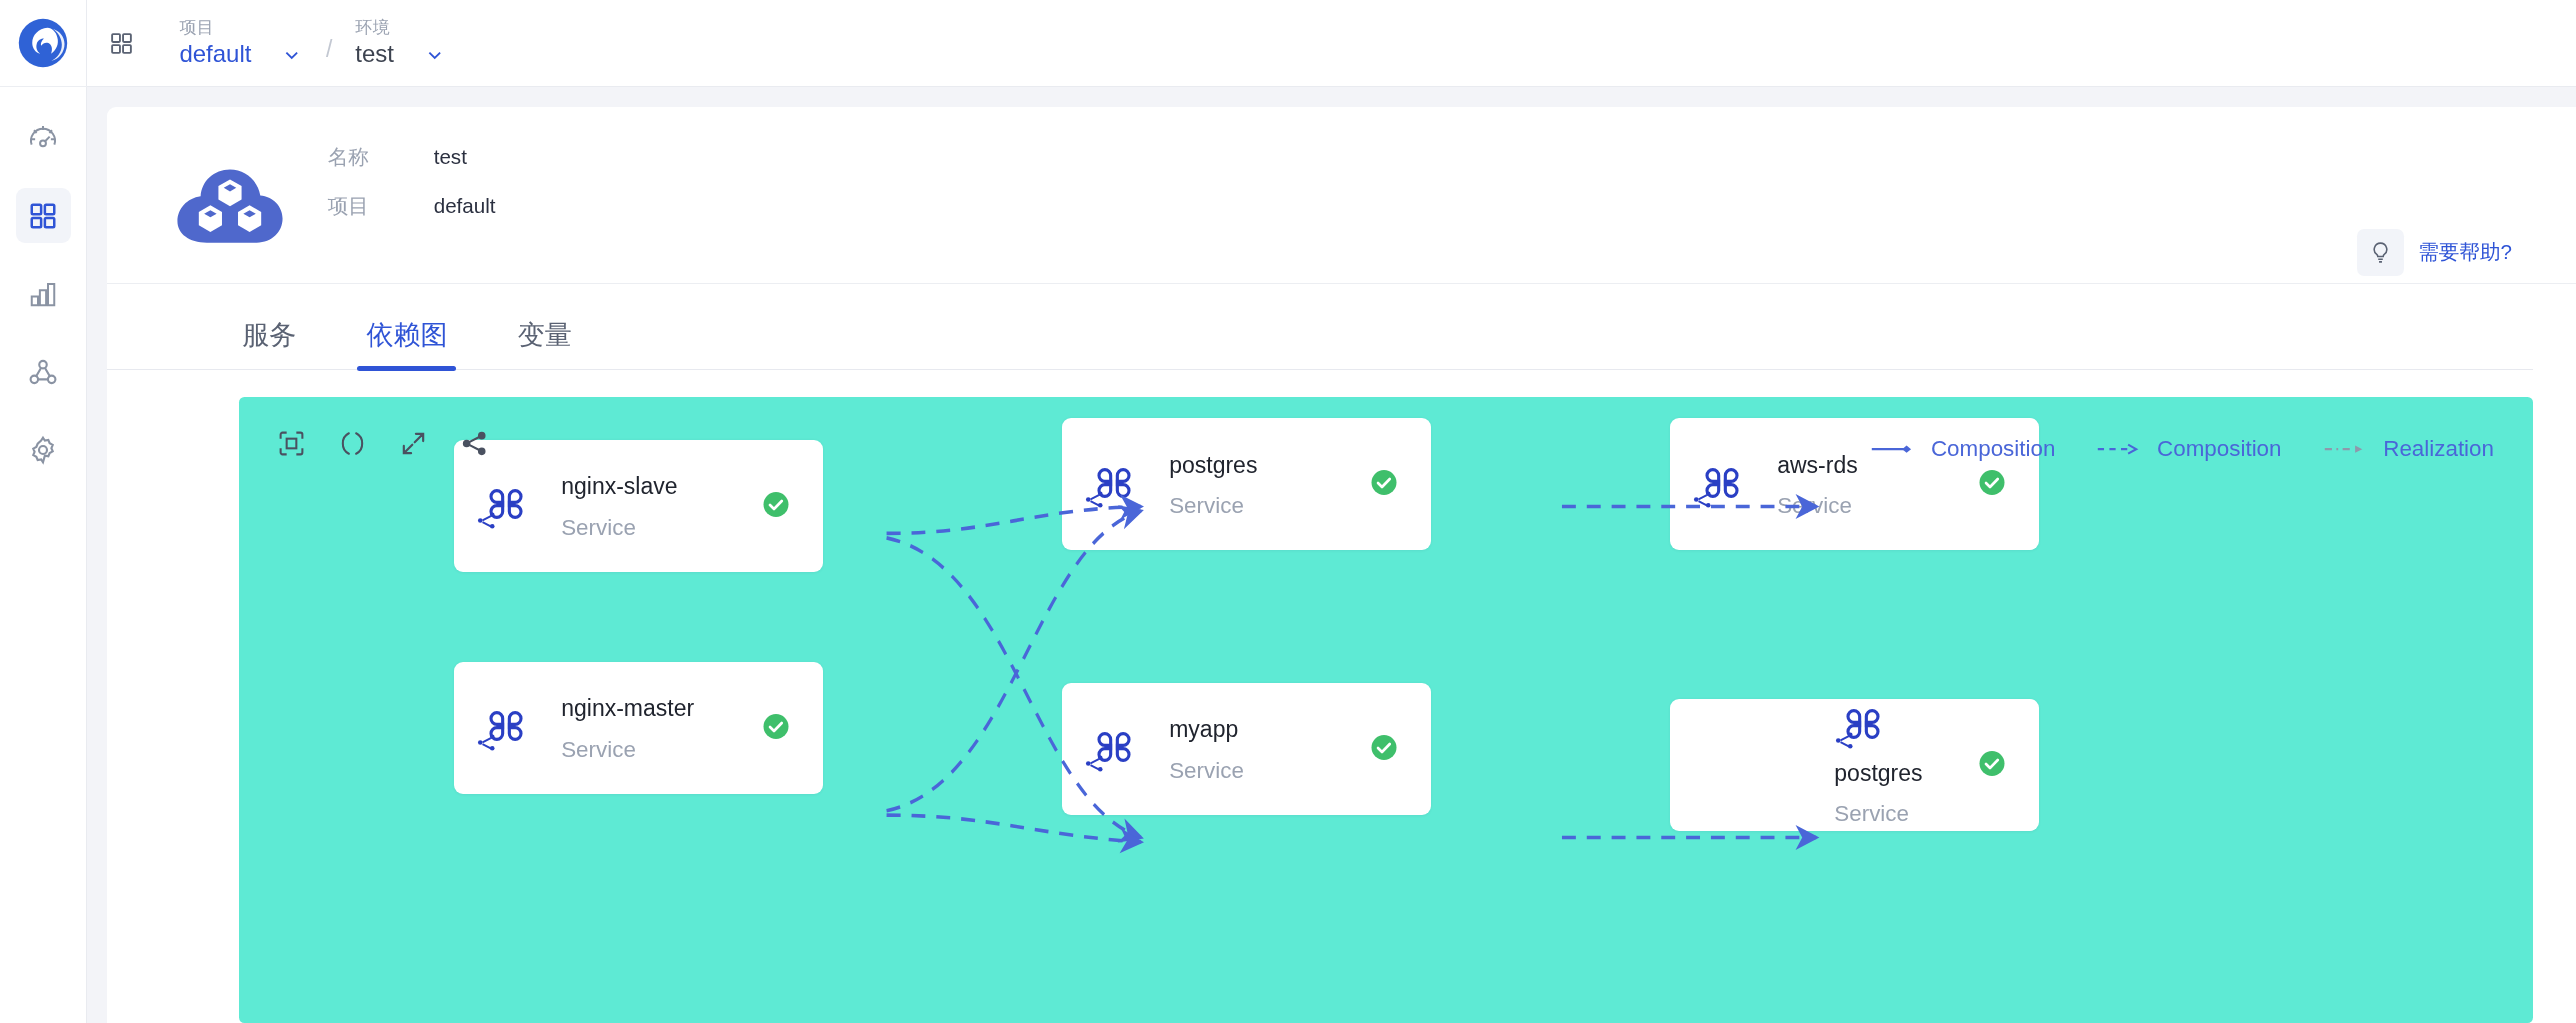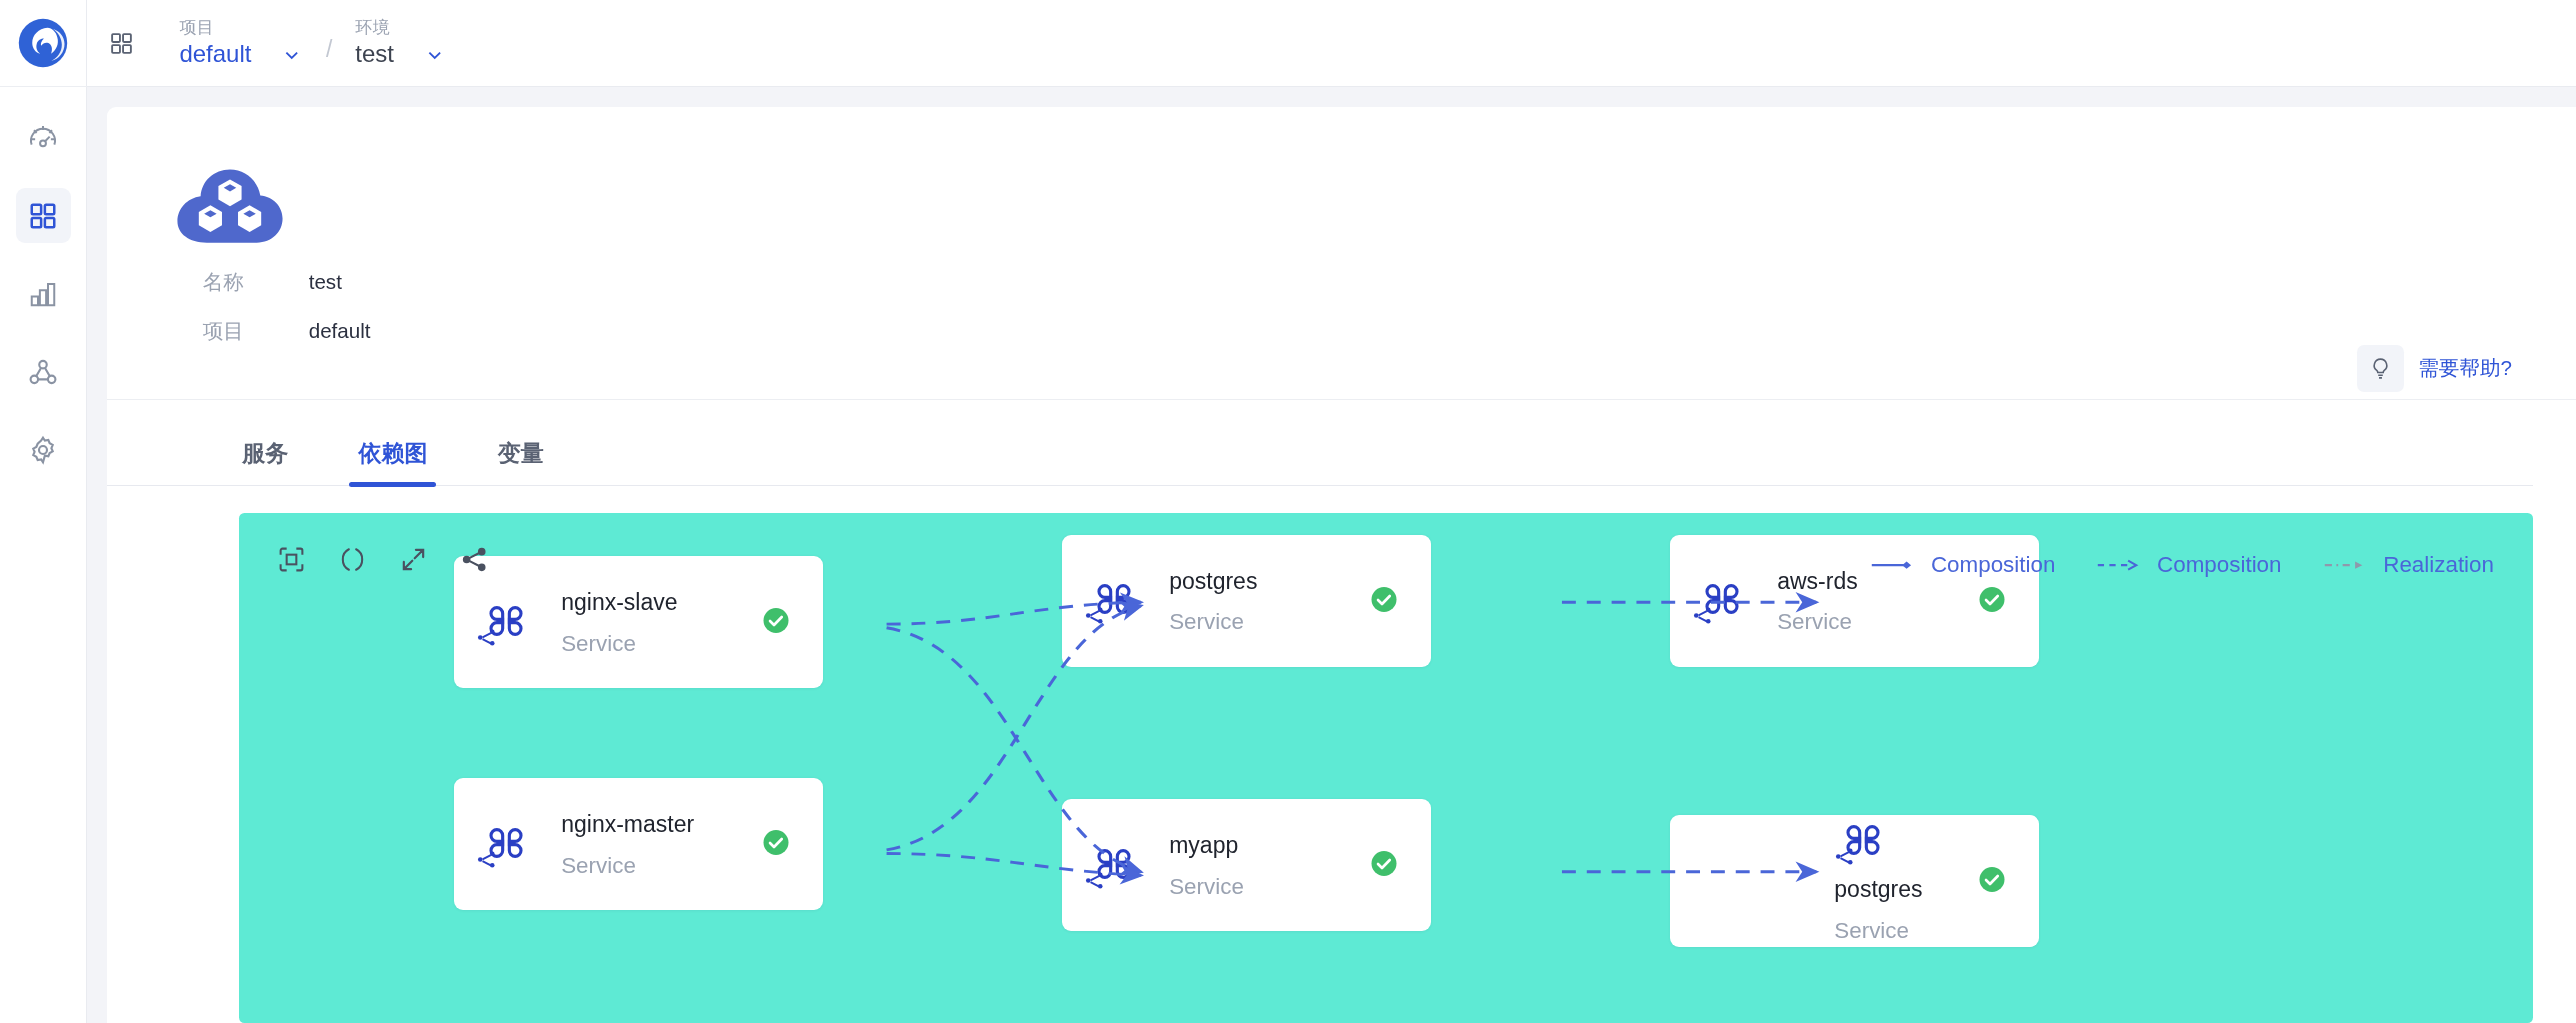--- a/index.html
+++ b/index.html
@@ -72,21 +72,20 @@
     padding: 0 0 0 0;
   }
 
   
   #info {
     display: flex; align-items: flex-start;
     padding: 36px 0 0 64px;
     position: relative;
     border-bottom: 0.9px solid #eceef2;
     padding-bottom: 32px;
-    flex-direction: column;
   }
   #cloud-wrap { width: 125px; flex: 0 0 125px; padding-top: 7.2px; }
   #fields { display: flex; padding-left: 32px; flex: 1; }
   .fcol { display: flex; flex-direction: column; }
   .fcol.c1 { width: 572px; }
   .frow { display: flex; align-items: baseline; margin-bottom: 19.7px; height: 30px; }
   .flabel { font-size: 20.6px; color: #9aa2b1; width: 106px; flex: 0 0 106px; }
   .fvalue { font-size: 20.6px; color: #2b3040; }
 
   #help {
@@ -100,22 +99,22 @@
   #help-text { font-size: 20.6px; color: #2f54d6; margin-left: 14.3px; }
 
   
   #tabs {
     display: flex; align-items: flex-end;
     padding: 0 0 0 132px; height: 86px;
     border-bottom: 0.9px solid #e7e9ef;
     margin-right: 43px;
   }
   .tab {
-    font-size: 23px; color: #5a6273; padding: 0 3.6px 16px 3.6px;
-    margin-right: 63px; cursor: pointer; position: relative; font-weight: bold;
+    font-size: 27px; color: #5a6273; padding: 0 3.6px 16px 3.6px;
+    margin-right: 63px; cursor: pointer; position: relative;
   }
   .tab.active { color: #2f54d6; }
   .tab.active::after {
     content: ""; position: absolute; left: -5.4px; right: -5.4px; bottom: -1.8px;
     height: 4.5px; background: #2f54d6; border-radius: 2.7px;
   }
 
   
   #graph-outer { flex: 1; padding: 27px 43px 0 132px; min-height: 0; }
   #graph {

